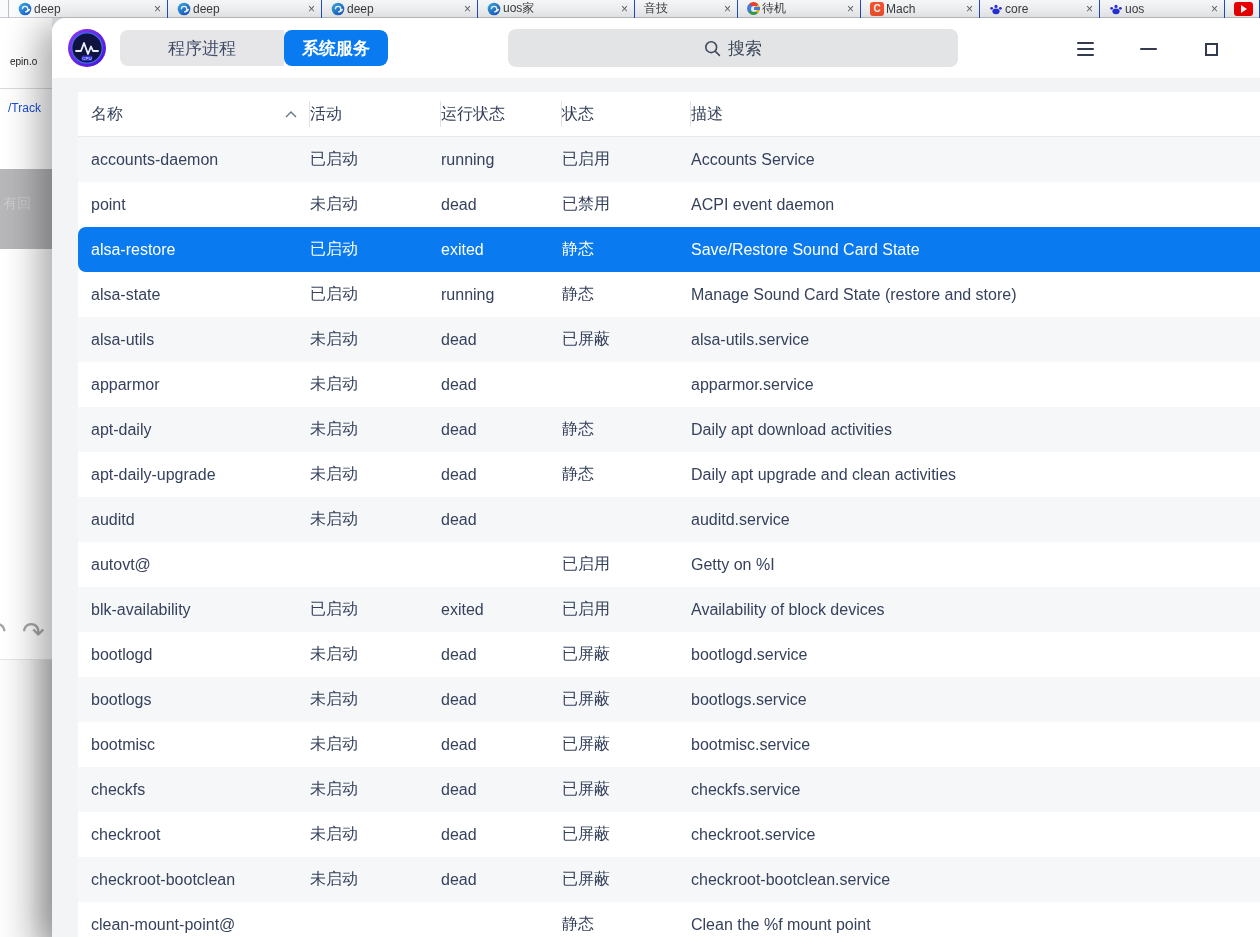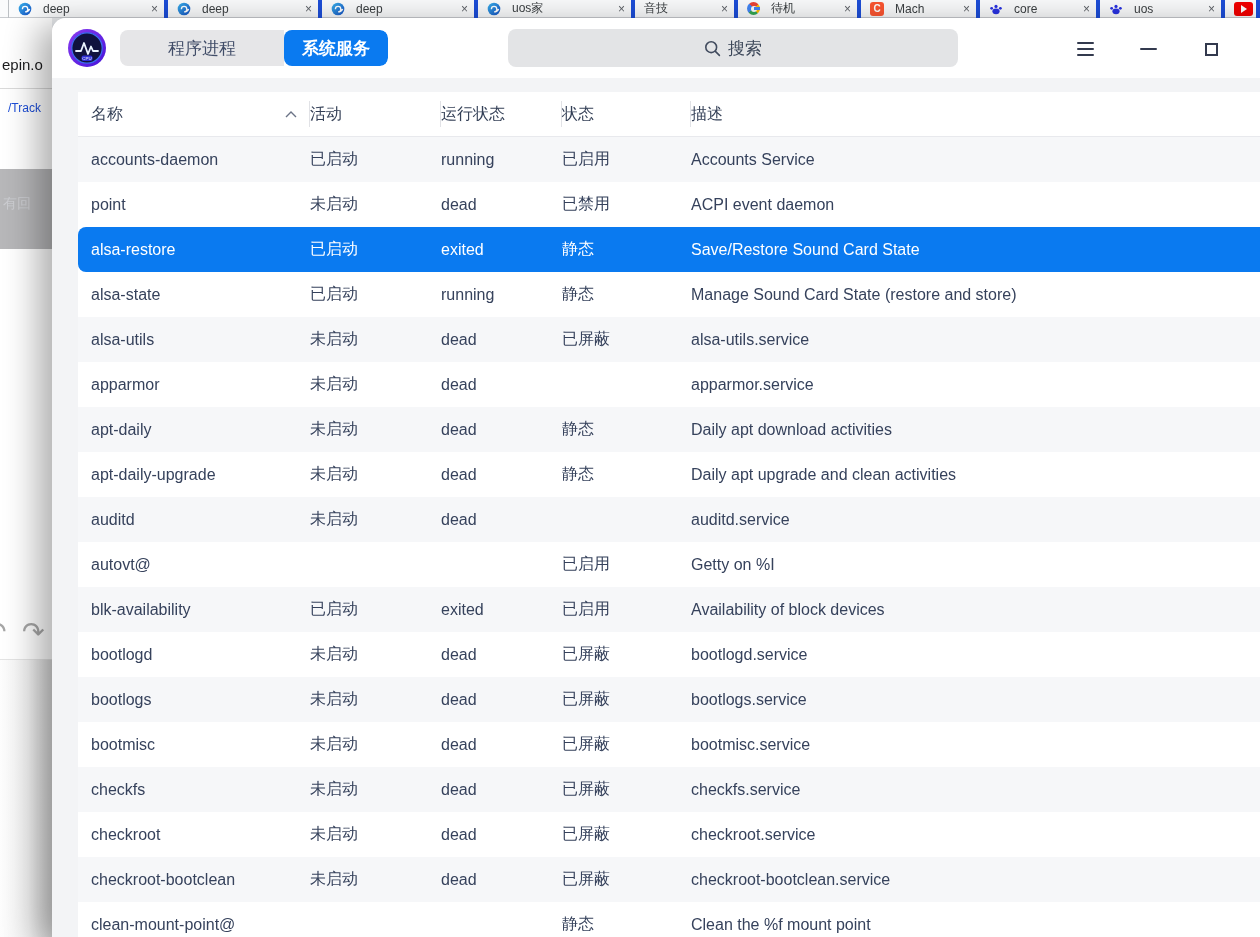--- a/index.html
+++ b/index.html
@@ -11,22 +11,22 @@
   }
 
   
   .tabstrip {
     position:absolute; top:0; left:0; width:1260px; height:18px;
     background:#fafbfc; display:flex; align-items:center;
     border-bottom:1px solid #c9ccd0; z-index:1;
   }
   .tab-stub { width:9px; height:18px; border-right:1px solid #bcc0c4; }
   .btab {
-    height:18px; display:flex; align-items:center; gap:11px;
-    padding:0 6px 0 9px; border-right:4px solid #1d4ed8;
+    height:18px; display:flex; align-items:center; gap:2px;
+    padding:0 6px 0 9px; border-right:1px solid #1d4ed8;
     font-size:12px; color:#3c4043; overflow:hidden; white-space:nowrap;
   }
   .btab .blabel { flex:1; overflow:hidden; }
   .btab .close { margin-left:auto; color:#5f6368; font-size:12px; line-height:1; }
   .fav { width:14px; height:14px; flex:0 0 auto; display:inline-block; position:relative; }
   .fav svg { display:block; }
   .fav-google {
     width:13px; height:13px; border-radius:50%;
     background:conic-gradient(from -40deg,#ea4335 0 90deg,#fbbc05 90deg 180deg,#34a853 180deg 270deg,#4285f4 270deg 360deg);
     position:relative; flex:0 0 auto;
@@ -38,21 +38,21 @@
     font-size:10px; font-weight:bold; display:flex; align-items:center; justify-content:center; flex:0 0 auto;
   }
   .fav-youtube {
     width:19px; height:14px; border-radius:3px; background:#f20000;
     display:flex; align-items:center; justify-content:center; flex:0 0 auto;
   }
   .fav-youtube i { width:0; height:0; border-left:6px solid #fff; border-top:4px solid transparent; border-bottom:4px solid transparent; }
 
   
   .leftpane { position:absolute; top:18px; left:0; width:52px; height:919px; background:#ffffff; }
-  .lp-url { position:absolute; top:38px; left:2px; font-size:15px; color:#1c1c1e; white-space:nowrap; }
+  .lp-url { position:absolute; top:38px; left:10px; font-size:10px; color:#1c1c1e; white-space:nowrap; }
   .lp-line1 { position:absolute; top:70px; left:0; width:52px; height:1px; background:#dadada; }
   .lp-crumb { position:absolute; top:83px; left:8px; font-size:12px; color:#1d4ed8; white-space:nowrap; }
   .lp-graybox {
     position:absolute; top:151px; left:0; width:52px; height:80px; background:#b7b7b9;
     color:#cccdd1; font-size:14px; padding:26px 0 0 3px; white-space:nowrap; overflow:hidden;
   }
   .lp-undo { position:absolute; top:598px; left:-16px; font-size:27px; color:#a6a6a6; }
   .lp-redo { position:absolute; top:598px; left:22px; font-size:27px; color:#a6a6a6; }
   .lp-line2 { position:absolute; top:641px; left:0; width:52px; height:1px; background:#e4e4e4; }
   .lp-shadowband { position:absolute; top:642px; left:0; width:52px; height:277px;

